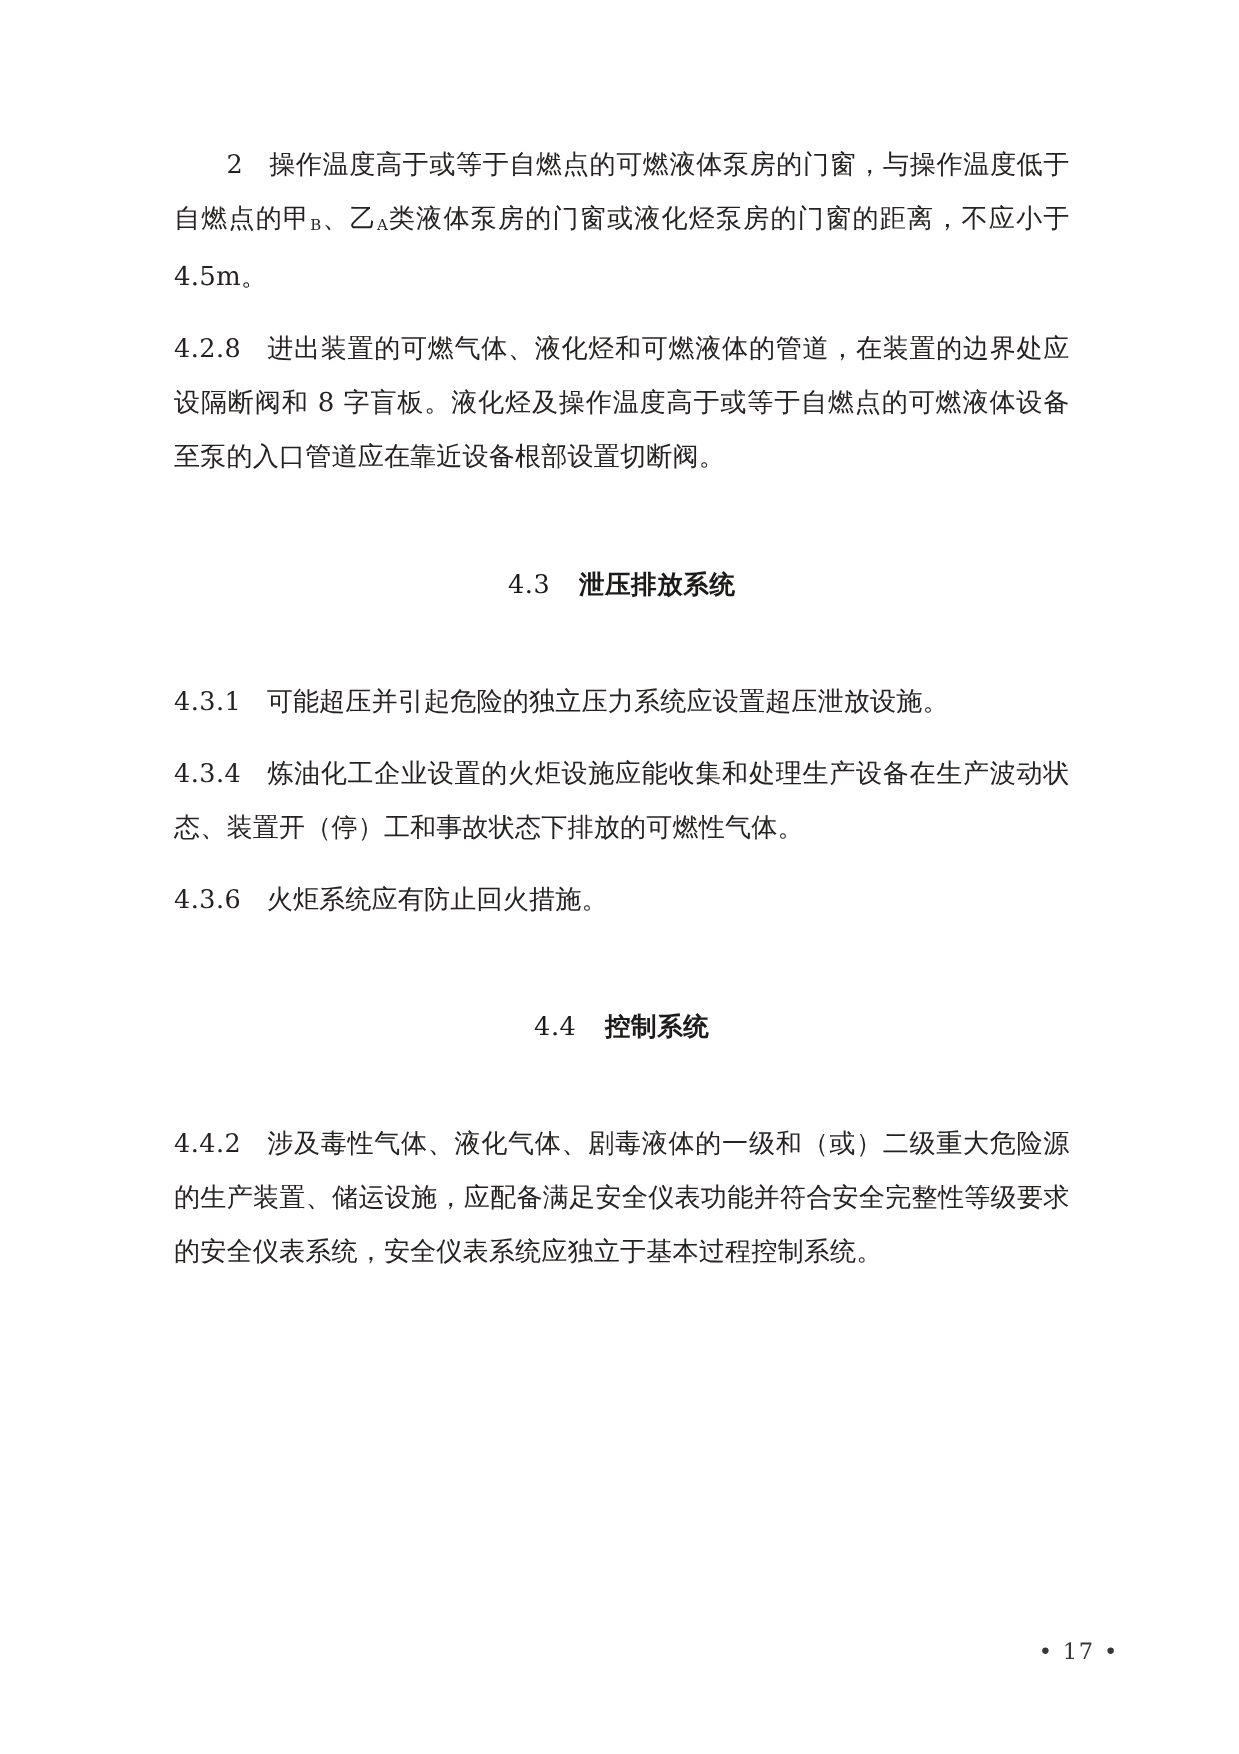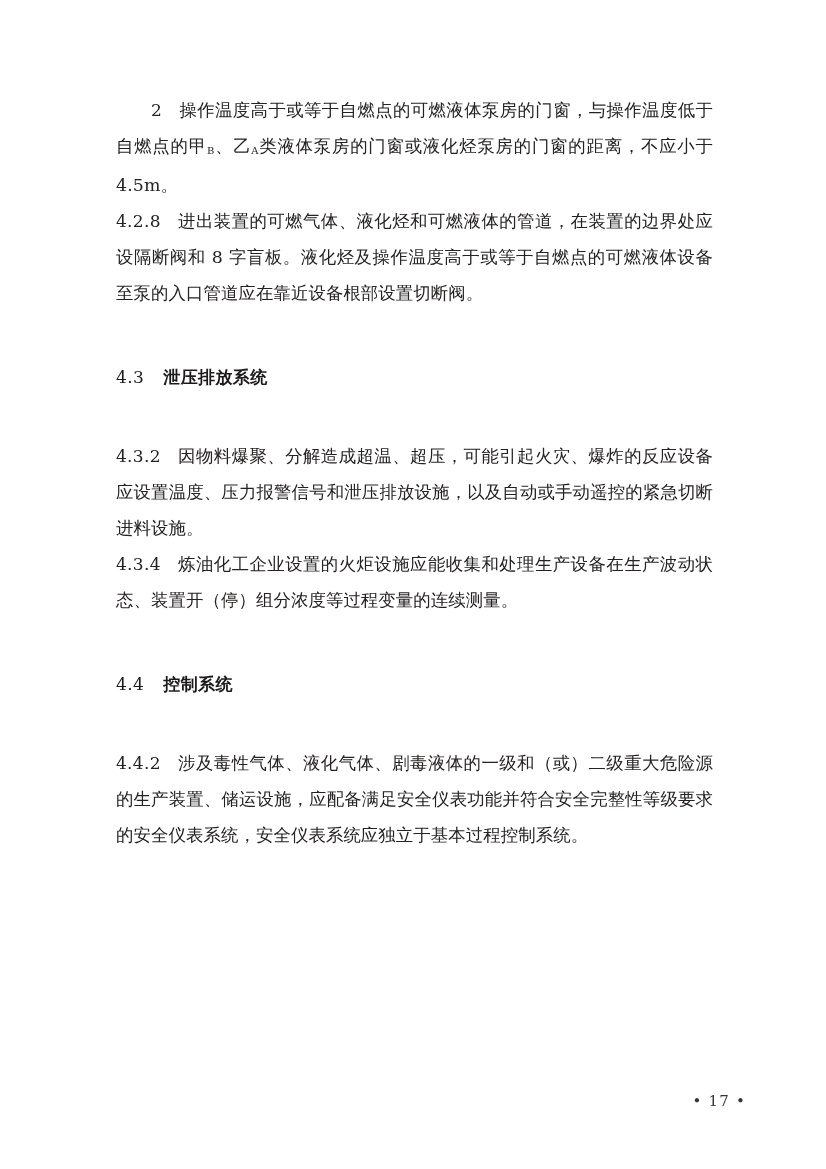--- a/index.html
+++ b/index.html
@@ -27,41 +27,41 @@
   
   .para {
     font-size: 17.4px;
     line-height: 36px;
     text-align: justify;
     text-justify: inter-ideograph;
     margin: 0;
     letter-spacing: 0.1px;
     color: #262222;
   }
-  .para + .para { margin-top: 0; }
+  .para + .para { margin-top: 12px; }
 
   .num {
     font-family: "DejaVu Serif", "Liberation Serif", serif;
     font-size: 17px;
     letter-spacing: 0.3px;
   }
   .gap-wide { display: inline-block; width: 17px; }
 
   
   .clause {
     padding-left: 0;
   }
   
   .subitem {
     text-indent: 35px;
   }
 
   
   .heading {
-    text-align: left;
+    text-align: center;
     font-family: "DejaVu Sans", "Liberation Sans", sans-serif;
     font-size: 17px;
     font-weight: bold;
     color: #1d1a1a;
     letter-spacing: 0.4px;
   }
   .heading .hnum {
     font-family: "DejaVu Serif", "Liberation Serif", serif;
     font-weight: normal;
     font-size: 17px;
@@ -101,27 +101,28 @@
   <div class="content">
 
     <p class="para subitem"><span class="num">2</span><span class="gap-wide"></span><span>操作温度高于或等于自燃点的可燃液体泵房的门窗，与操作温度低于自燃点的甲</span><sub class="cat">B</sub><span>、乙</span><sub class="cat">A</sub><span>类液体泵房的门窗或液化烃泵房的门窗的距离，不应小于 4.5m。</span></p>
 
     <p class="para clause"><span class="num">4.2.8</span><span class="gap-wide"></span><span>进出装置的可燃气体、液化烃和可燃液体的管道，在装置的边界处应设隔断阀和 8 字盲板。液化烃及操作温度高于或等于自燃点的可燃液体设备至泵的入口管道应在靠近设备根部设置切断阀。</span></p>
 
     <div class="space-before-heading"></div>
     <p class="heading"><span class="hnum">4.3</span><span class="hgap"></span><span>泄压排放系统</span></p>
     <div class="space-after-heading"></div>
 
-
-    <p class="para clause"><span class="num">4.3.2</span><span class="gap-wide"></span><span>因物料爆聚、分解造成超温、超压，可能引起火灾、爆炸的反应设备应设置温度、压力报警信号和泄压排放设施，以及自动或手动遥控的紧急切断进料设施。</span></p>
+    <p class="para clause"><span class="num">4.3.1</span><span class="gap-wide"></span><span>可能超压并引起危险的独立压力系统应设置超压泄放设施。</span></p>
 
 
-    <p class="para clause"><span class="num">4.3.4</span><span class="gap-wide"></span><span>炼油化工企业设置的火炬设施应能收集和处理生产设备在生产波动状态、装置开（停）组分浓度等过程变量的连续测量。</span></p>
+
+    <p class="para clause"><span class="num">4.3.4</span><span class="gap-wide"></span><span>炼油化工企业设置的火炬设施应能收集和处理生产设备在生产波动状态、装置开（停）工和事故状态下排放的可燃性气体。</span></p>
 
 
+    <p class="para clause"><span class="num">4.3.6</span><span class="gap-wide"></span><span>火炬系统应有防止回火措施。</span></p>
 
 
     <div class="space-before-heading"></div>
     <p class="heading"><span class="hnum">4.4</span><span class="hgap"></span><span>控制系统</span></p>
     <div class="space-after-heading"></div>
 
 
     <p class="para clause"><span class="num">4.4.2</span><span class="gap-wide"></span><span>涉及毒性气体、液化气体、剧毒液体的一级和（或）二级重大危险源的生产装置、储运设施，应配备满足安全仪表功能并符合安全完整性等级要求的安全仪表系统，安全仪表系统应独立于基本过程控制系统。</span></p>
 
   </div>

